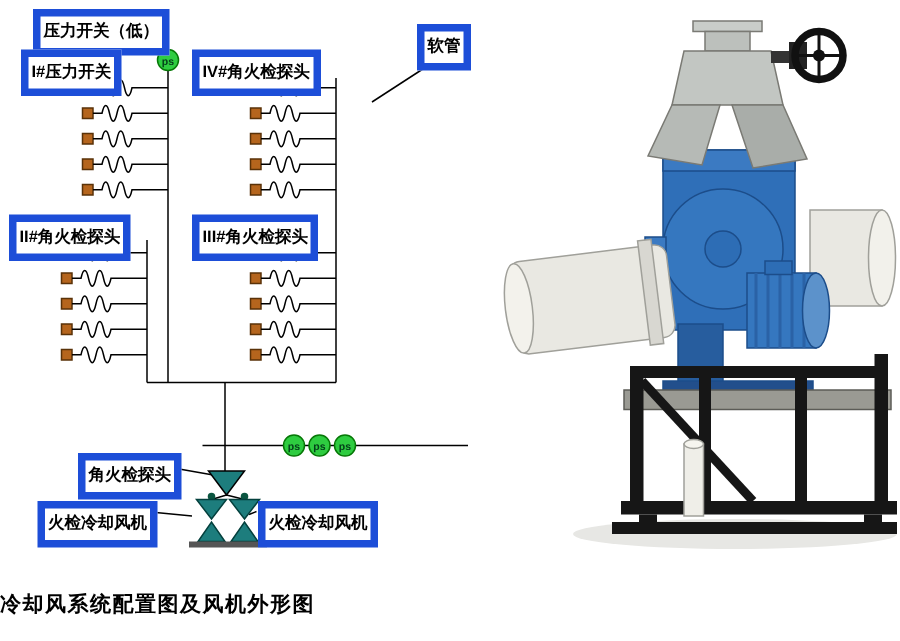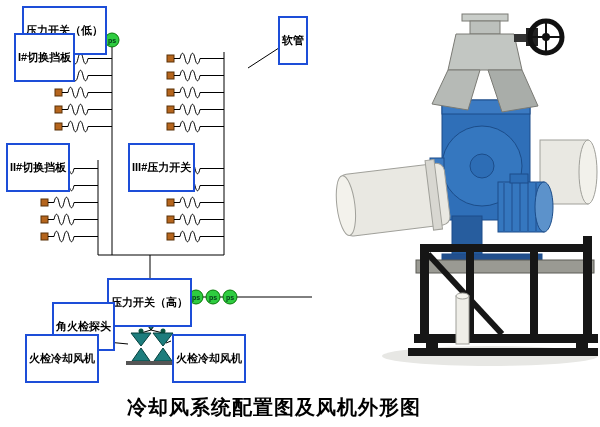--- a/index.html
+++ b/index.html
@@ -3,27 +3,27 @@
 <meta charset="utf-8">
 <style>
   html,body{margin:0;padding:0;background:#fff;}
   .canvas{
     position:relative;width:600px;height:427px;background:#fff;
     font-family:"Liberation Sans",sans-serif;overflow:hidden;color:#000;
   }
   .schematic{position:absolute;left:0;top:0;}
   .photo{position:absolute;left:330px;top:8px;}
   .dlabel{
-    position:absolute;border:2px solid #1d4ed8;background:#fff;
-    font-size:11px;font-weight:bold;line-height:13px;padding:16px 2px;
+    position:absolute;border:5px solid #1d4ed8;background:#fff;
+    font-size:11px;font-weight:bold;line-height:13px;padding:4px 2px;
     white-space:nowrap;color:#000;
   }
   .caption{
-    position:absolute;left:0;top:394px;width:548px;text-align:center;
-    font-size:20px;font-weight:bold;color:#000;letter-spacing:1px;
+    position:absolute;left:0;top:394px;width:548px;text-align:left;
+    font-size:14px;font-weight:bold;color:#000;letter-spacing:1px;
   }
   svg text.ps{font-size:7px;font-weight:bold;fill:#04401a;text-anchor:middle;}
 </style>
 </head>
 <body>
 
 <div class="canvas">
 
   <svg class="schematic" width="330" height="385" viewBox="0 0 330 385">
     <defs>
@@ -102,25 +102,25 @@
     </g>
     <g>
       <circle cx="163" cy="331" r="2.5" fill="#0a5540"></circle>
       <polygon points="153,333 173,333 163,346" fill="#1d7d7d" stroke="#04403d"></polygon>
       <polygon points="154,361 172,361 163,348" fill="#1d7d7d" stroke="#04403d"></polygon>
     </g>
     <rect x="126" y="361" width="52" height="4" fill="#555"></rect>
   </svg>
 
   <div class="dlabel" style="left:22px;top:6px">压力开关（低）</div>
-  <div class="dlabel" style="left:14px;top:33px">I#切换挡板</div>
+  <div class="dlabel" style="left:14px;top:33px">I#压力开关</div>
+  <div class="dlabel" style="left:128px;top:33px">IV#角火检探头</div>
   <div class="dlabel" style="left:278px;top:16px">软管</div>
-  <div class="dlabel" style="left:6px;top:143px">II#切换挡板</div>
-  <div class="dlabel" style="left:128px;top:143px">III#压力开关</div>
-  <div class="dlabel" style="left:107px;top:278px">压力开关（高）</div>
+  <div class="dlabel" style="left:6px;top:143px">II#角火检探头</div>
+  <div class="dlabel" style="left:128px;top:143px">III#角火检探头</div>
   <div class="dlabel" style="left:52px;top:302px">角火检探头</div>
   <div class="dlabel" style="left:25px;top:334px">火检冷却风机</div>
   <div class="dlabel" style="left:172px;top:334px">火检冷却风机</div>
 
   <svg class="photo" width="268" height="366" viewBox="0 0 268 366">
     <ellipse cx="160" cy="348" rx="108" ry="10" fill="#e7e7e4"></ellipse>
 
     <g>
       <rect x="210" y="132" width="48" height="64" fill="#e9e8e2" stroke="#a0a09a"></rect>
       <ellipse cx="258" cy="164" rx="9" ry="32" fill="#f2f1eb" stroke="#a0a09a"></ellipse>

